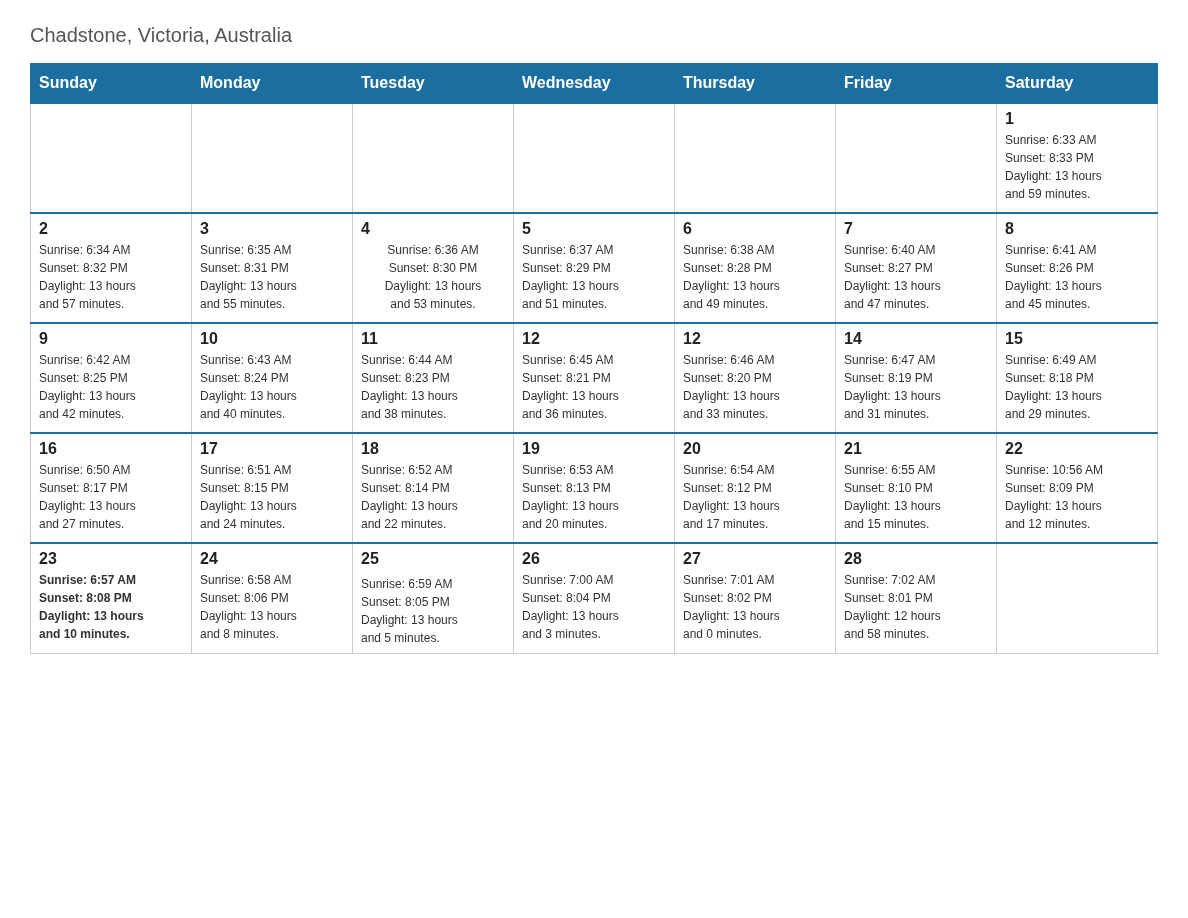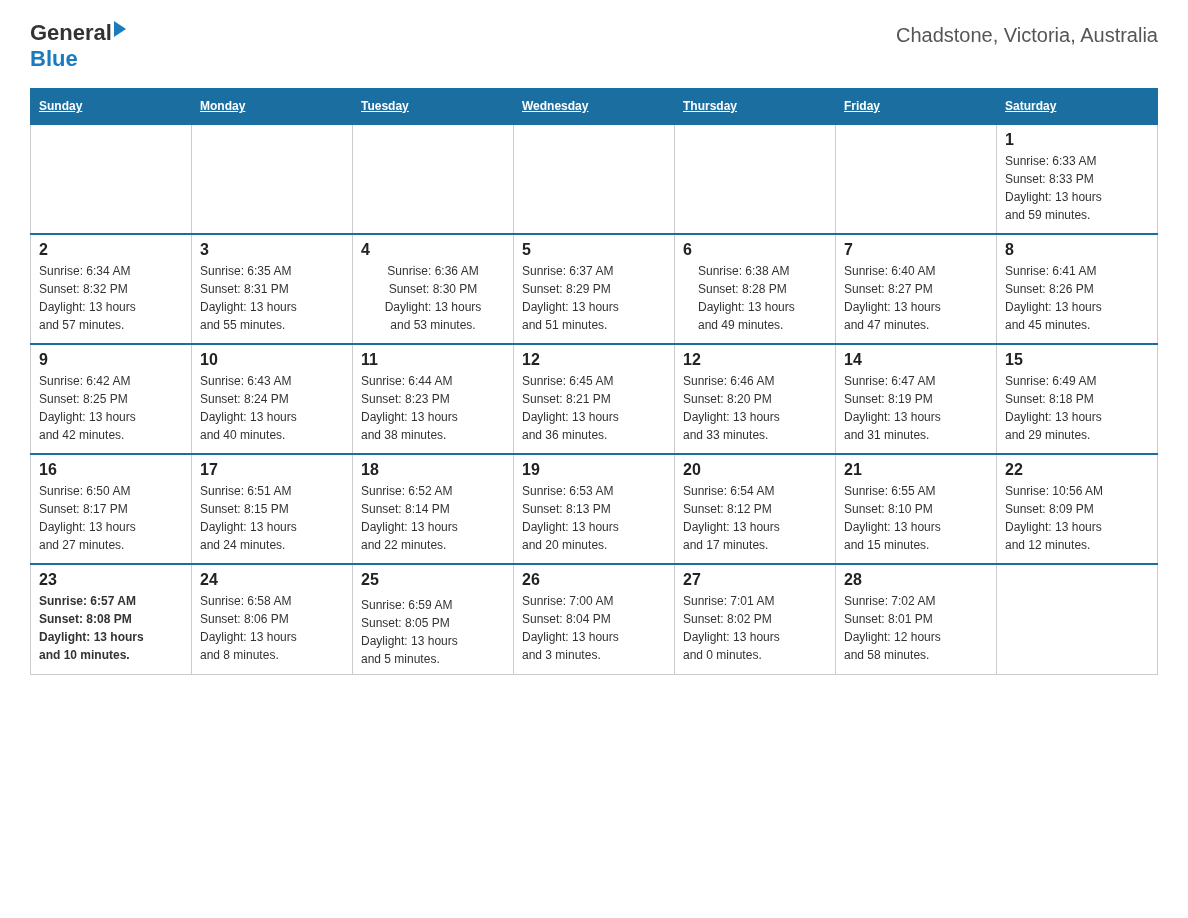--- a/index.html
+++ b/index.html
@@ -63,26 +63,25 @@
       margin-top: 4px;
     }
     .calendar {
       width: 100%;
       border-collapse: collapse;
       table-layout: fixed;
     }
     .calendar thead th {
       background-color: #1a6fa0;
       color: #fff;
-      font-size: 12px;
+      font-size: 16px;
       font-weight: bold;
       padding: 10px 8px;
       text-align: left;
       border: 1px solid #1a6fa0;
-      text-decoration: underline;
     }
     .calendar tbody td {
       vertical-align: top;
       padding: 6px 8px;
       border: 1px solid #ccc;
       font-size: 12.5px;
       color: #333;
       min-height: 110px;
       height: 110px;
       background: #fff;
@@ -106,29 +105,20 @@
       line-height: 1.5;
     }
     .empty-cell {
       background: #f9f9f9;
     }
   </style>
 </head>
 <body>
 
 <div class="header">
-  <div class="logo">
-    <div class="logo-block">
-      <div class="logo-row">
-        <span class="logo-text-general">General</span>
-        <div class="logo-arrow"></div>
-      </div>
-      <span class="logo-text-blue">Blue</span>
-    </div>
-  </div>
   <div class="title-block">
     <div class="location-title">Chadstone, Victoria, Australia</div>
   </div>
 </div>
 
 <table class="calendar">
   <thead>
     <tr>
     <th>Sunday</th>
         <th>Monday</th>
@@ -179,21 +169,21 @@
         </td>
         <td>
           <span class="day-number">5</span>
           <div class="day-info" style="white-space: pre-line;">Sunrise: 6:37 AM
 Sunset: 8:29 PM
 Daylight: 13 hours
 and 51 minutes.</div>
         </td>
         <td>
           <span class="day-number">6</span>
-          <div class="day-info" style="white-space: pre-line; margin-left: 15px;">Sunrise: 6:38 AM
+          <div class="day-info" style="white-space: pre-line;">Sunrise: 6:38 AM
 Sunset: 8:28 PM
 Daylight: 13 hours
 and 49 minutes.</div>
         </td>
         <td>
           <span class="day-number">7</span>
           <div class="day-info" style="white-space: pre-line;">Sunrise: 6:40 AM
 Sunset: 8:27 PM
 Daylight: 13 hours
 and 47 minutes.</div>

